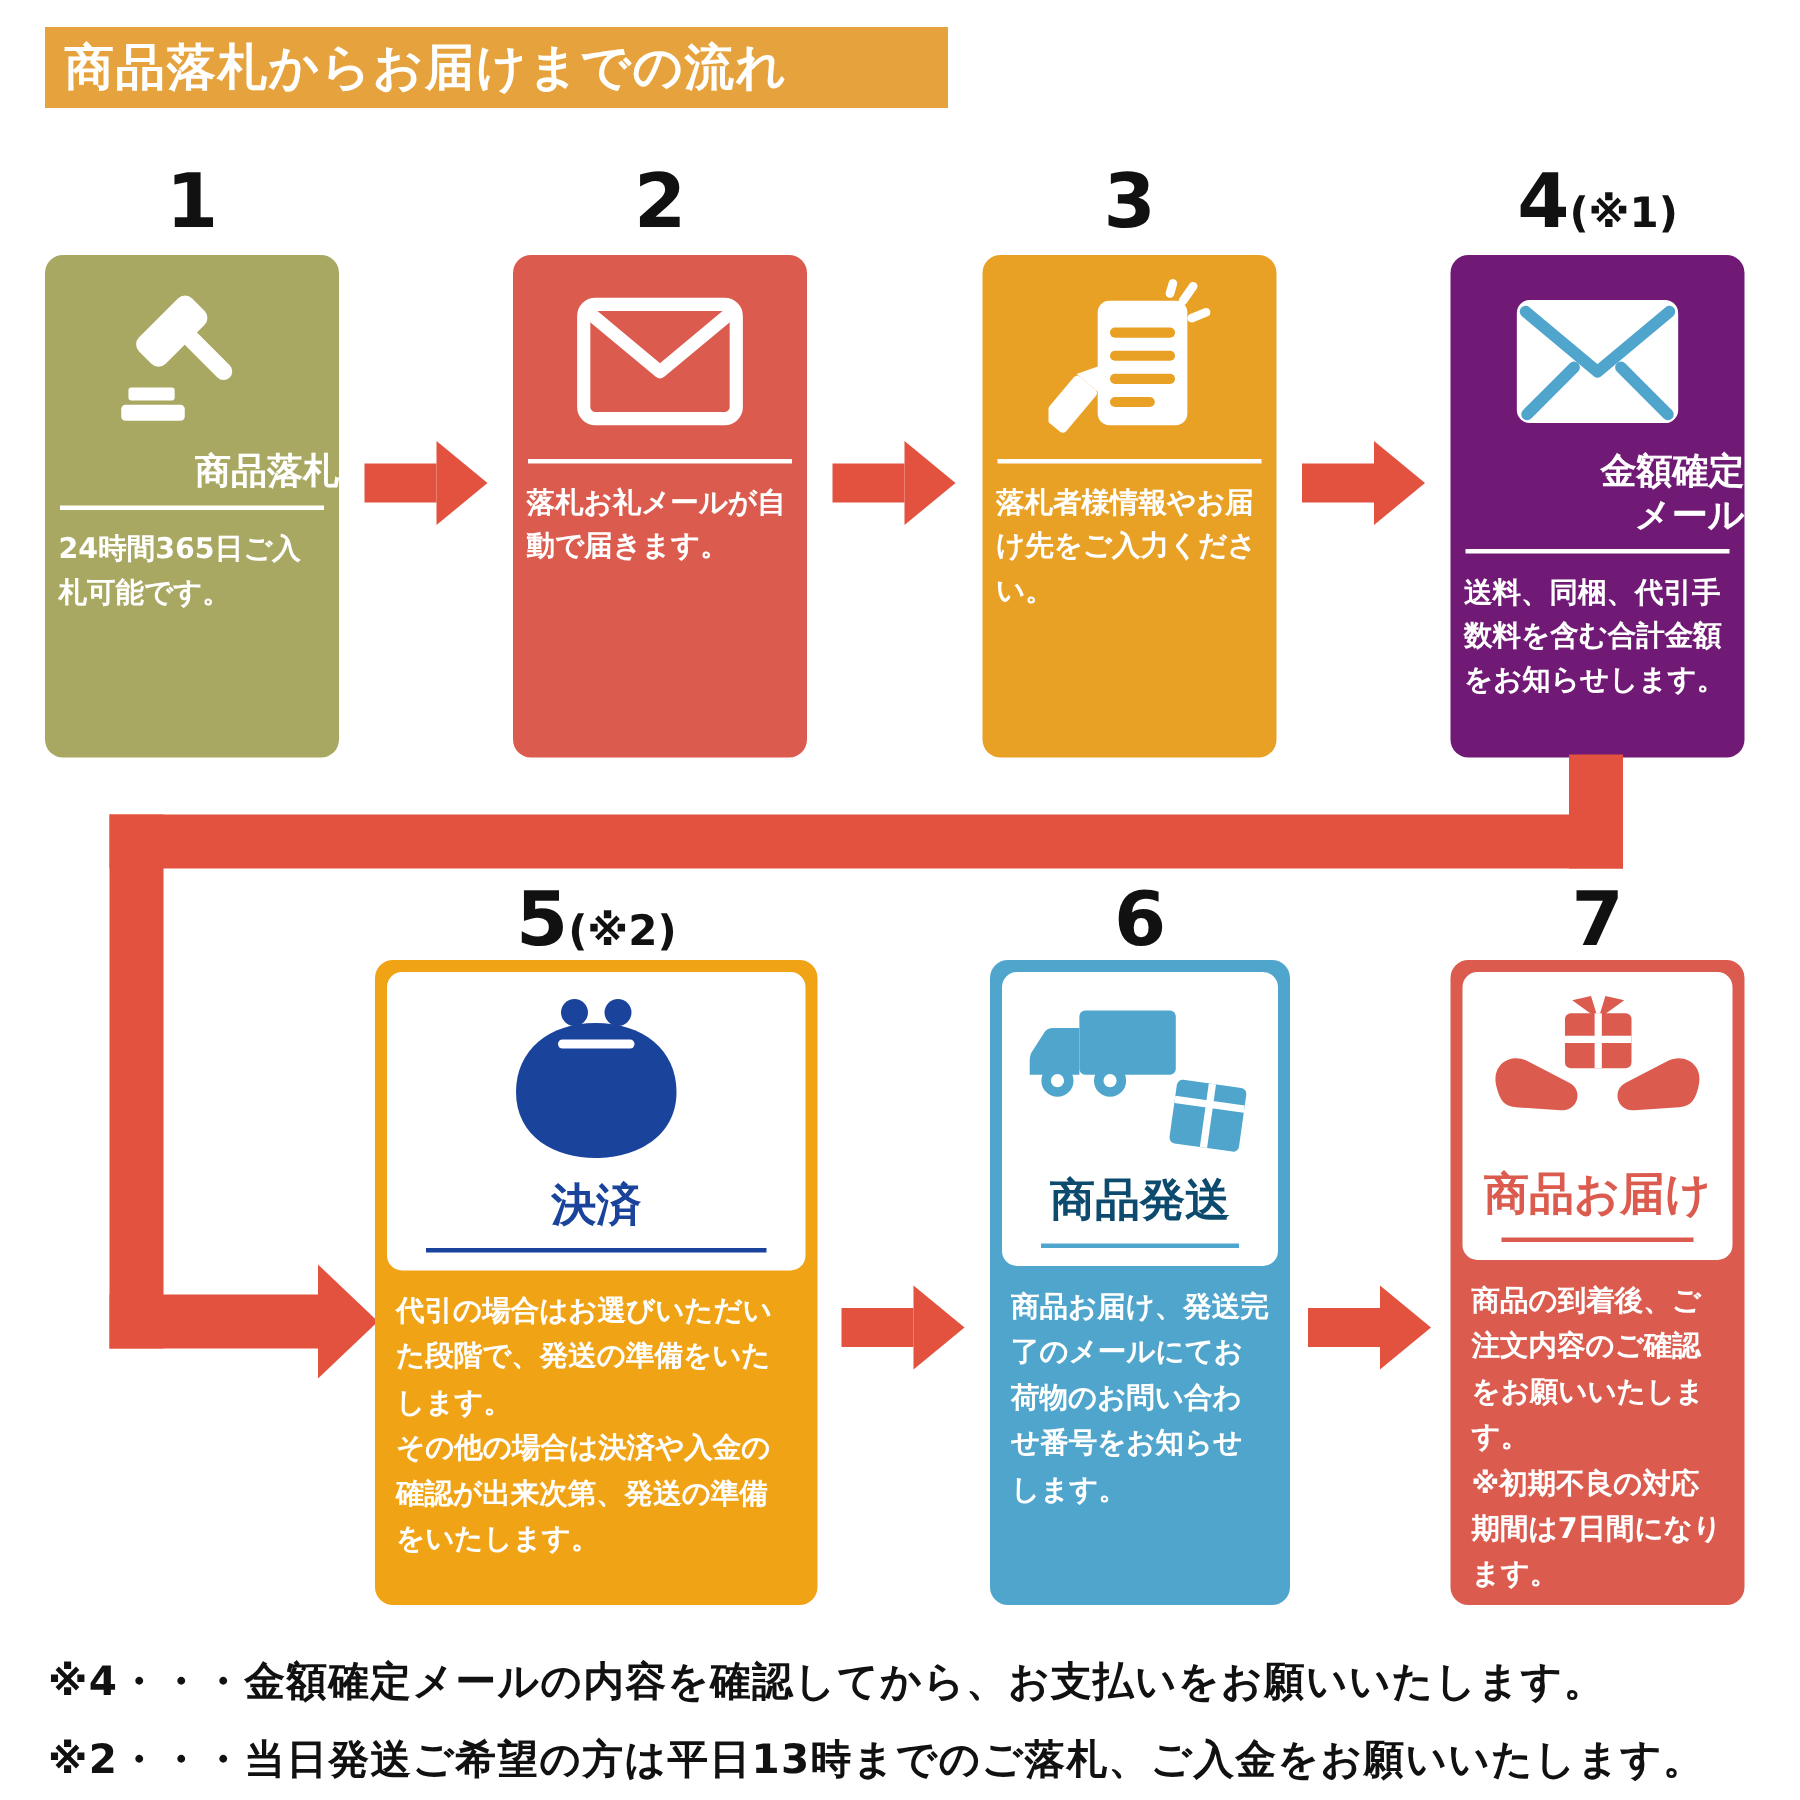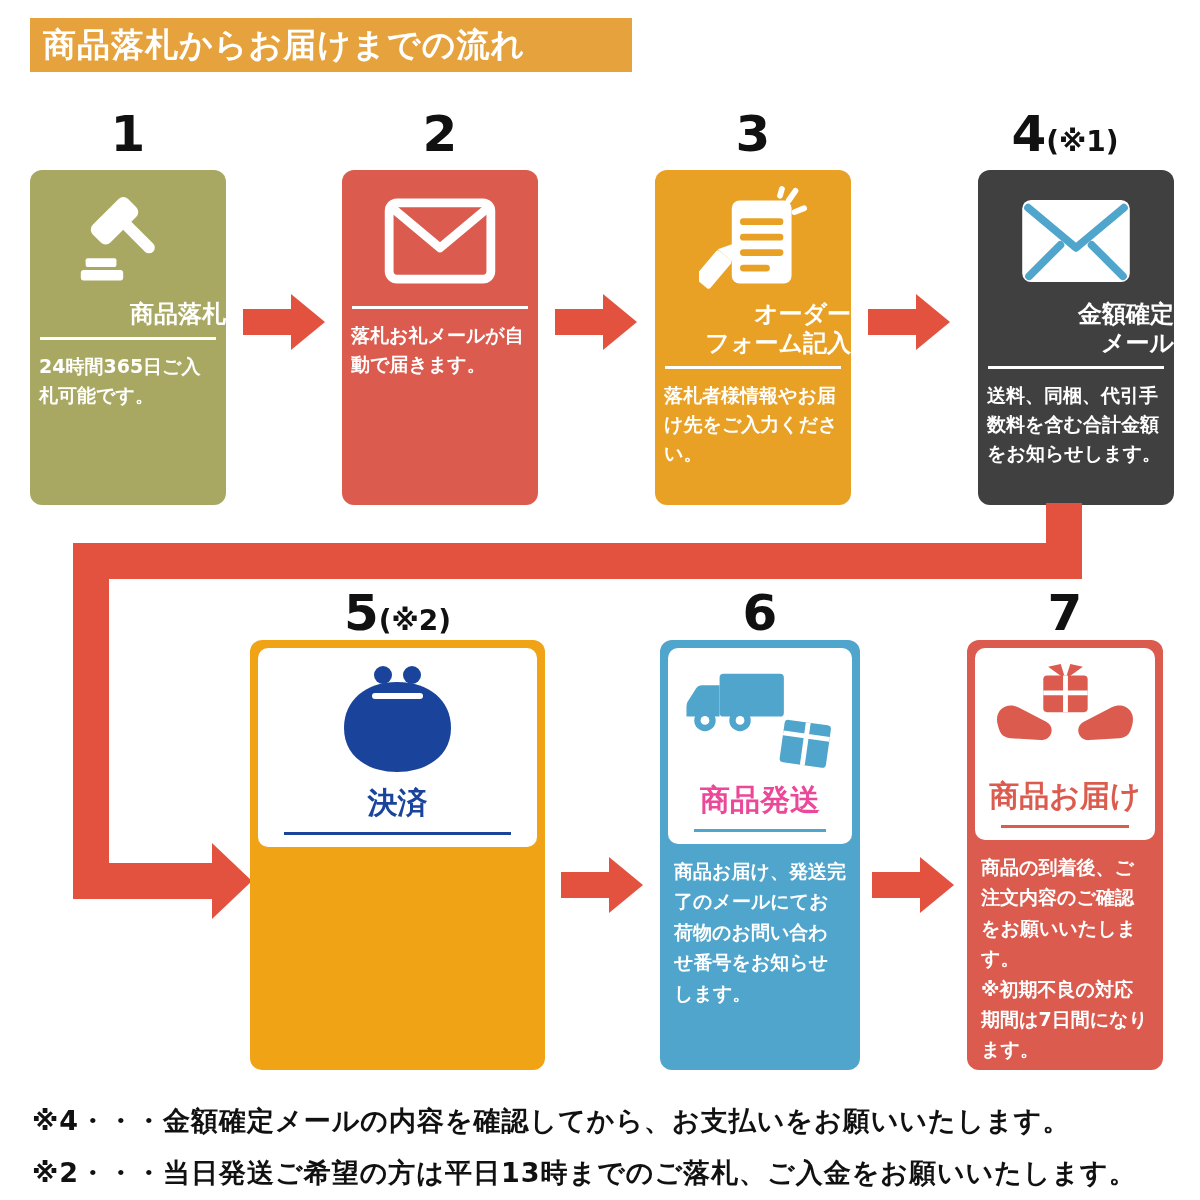--- a/index.html
+++ b/index.html
@@ -102,27 +102,25 @@
           <polygon points="0,0 -10,17 10,17"></polygon>
           <rect x="-10" y="17" width="20" height="38" rx="3"></rect>
         </g>
         <g stroke="#fff" stroke-width="6" stroke-linecap="round" fill="none">
           <path d="M93 14 L100 4"></path>
             <path d="M99 26 L109 22"></path>
             <path d="M84 9 L86 2"></path>
         </g>
       </svg>
     </div>
-    <div class="title1">オーダー
-フォーム記入</div>
     <div class="rule1"></div>
     <div class="body1">落札者様情報やお届け先をご入力ください。</div>
   </div>
 
-  <div class="card row1 c4" style="background-color: #404040; margin-left: 11px;">
+  <div class="card row1 c4" style="background-color: #701a75;">
     <div class="icon1">
       <svg width="114" height="88" viewBox="0 0 116 90">
         <rect x="3" y="3" width="110" height="84" rx="9" fill="#fff"></rect>
         <g fill="none" stroke="#4FA5CB" stroke-width="8" stroke-linejoin="round" stroke-linecap="round">
           <path d="M9 11 L58 52 L107 11"></path>
           <path d="M10 81 L42 49"></path>
           <path d="M106 81 L74 49"></path>
         </g>
       </svg>
     </div>
@@ -163,41 +161,43 @@
             <circle cx="53" cy="13" r="9"></circle>
             <circle cx="82" cy="13" r="9"></circle>
             <path d="M67 20 C 36 20, 14 38, 14 66 C 14 96, 40 110, 67 110 C 94 110, 121 96, 121 66 C 121 38, 99 20, 67 20 Z"></path>
           </g>
           <rect x="42" y="31" width="51" height="6" rx="3" fill="#fff"></rect>
         </svg>
       </div>
       <div class="title2" style="color: rgb(26, 68, 156);">決済</div>
       <div class="rule2" style="background-color: rgb(26, 68, 156);"></div>
     </div>
+    <div class="body2">代引の場合はお選びいただいた段階で、発送の準備をいたします。
+その他の場合は決済や入金の確認が出来次第、発送の準備をいたします。</div>
   </div>
 
   <div class="card row2 c6" style="background-color: rgb(79, 165, 203);">
     <div class="panel">
       <div class="icon2">
         <svg width="152" height="112" viewBox="0 0 155 115">
           <g fill="#4FA5CB">
             <rect x="36" y="12" width="66" height="44" rx="4"></rect>
             <path d="M36 24 H18 Q14 24 12 27 L3 41 Q2 43 2 46 V56 H36 Z"></path>
           </g>
           <circle cx="21" cy="60" r="11" fill="#4FA5CB"></circle>
             <circle cx="21" cy="60" r="4.5" fill="#fff"></circle>
           <circle cx="57" cy="60" r="11" fill="#4FA5CB"></circle>
             <circle cx="57" cy="60" r="4.5" fill="#fff"></circle>
           <g transform="rotate(8 124 84)">
             <rect x="100" y="62" width="48" height="44" rx="4" fill="#4FA5CB"></rect>
             <path d="M124 62 V106 M100 76 H148" stroke="#fff" stroke-width="5" fill="none"></path>
           </g>
         </svg>
       </div>
-      <div class="title2" style="color: #ec4899;">商品発送</div>
+      <div class="title2" style="color: #0c4a6e;">商品発送</div>
       <div class="rule2" style="background-color: rgb(79, 165, 203);"></div>
     </div>
     <div class="body2">商品お届け、発送完了のメールにてお荷物のお問い合わせ番号をお知らせします。</div>
   </div>
 
   <div class="card row2 c7" style="background-color: rgb(219, 91, 78);">
     <div class="panel">
       <div class="icon2">
         <svg width="150" height="108" viewBox="0 0 155 112">
           <g fill="#DB5B4E">

